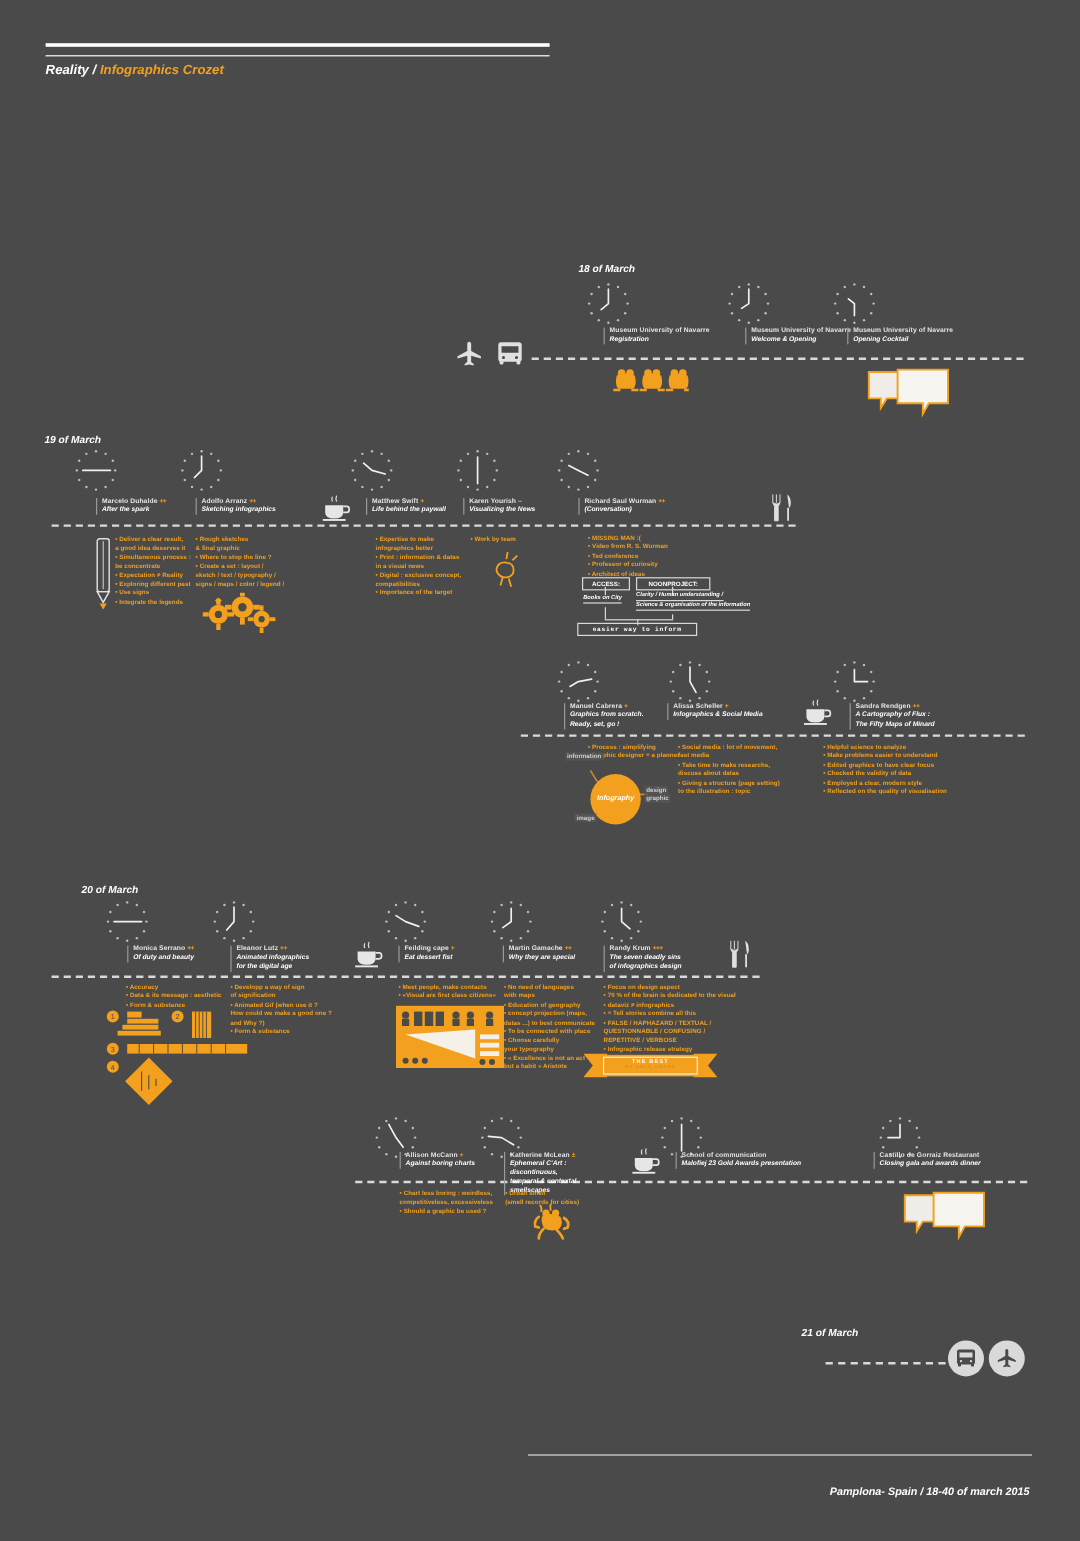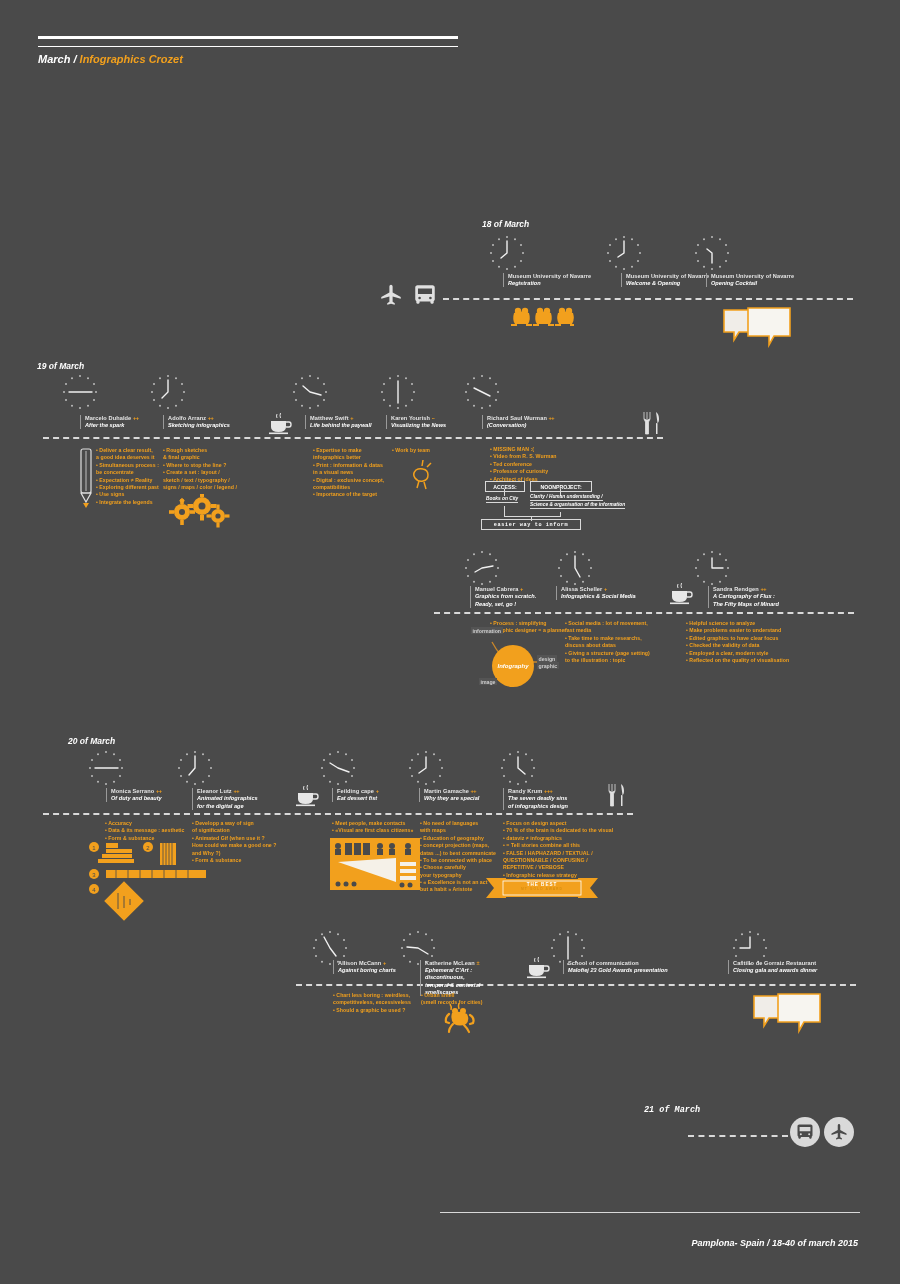--- a/index.html
+++ b/index.html
@@ -108,21 +108,21 @@
 </style>
 </head>
 <body>
 
 <div class="poster">
 
   <div class="header">
     <div class="rule-thick"></div>
     <div class="rule-thin"></div>
     <div class="byline">
-      <span>March /</span>
+      <span>Reality /</span>
       <span class="author">Infographics Crozet</span>
     </div>
   </div>
 
   <div class="day-label" style="left:482px; top:219px;">18 of March</div>
 
   <div class="icon" style="left:378px; top:282px;">
     <svg width="26" height="26" viewBox="0 0 24 24">
         <path fill="#e0e0e0" d="M21 15.5v-1.7l-7.5-4.2V4.2c0-.9-.7-1.7-1.5-1.7s-1.5.8-1.5 1.7v5.4L3 13.8v1.7l7.5-2.2v4.9l-2 1.4v1.3l3.5-.9 3.5.9v-1.3l-2-1.4v-4.9L21 15.5z"></path>
       </svg>
@@ -991,21 +991,21 @@
     </svg>
   </div>
 
   <div class="icon" style="left:752px; top:992px;">
     <svg width="70" height="42" viewBox="0 0 70 42">
       <path d="M2 4 h26 v22 h-11 l-5 8 v-8 h-10z" fill="#f0ede8" stroke="#f2a01d" stroke-width="1.6"></path>
       <path d="M26 2 h42 v28 h-16 l-5 9 v-9 h-21z" fill="#f7f5f0" stroke="#f2a01d" stroke-width="1.6"></path>
     </svg>
   </div>
 
-  <div class="day-label" style="left:644px; top:1105px;font-family:Liberation Mono, monospace;">21 of March</div>
+  <div class="day-label" style="left:668px; top:1105px;">21 of March</div>
   <div class="axis" style="left:688px; top:1135px; width:100px;"></div>
   <div class="circ-icon" style="left:790px; top:1117px; width:30px; height:30px;">
     <svg width="20" height="20" viewBox="0 0 24 24">
         <path fill="#4a4a4a" d="M5 3h14c1.1 0 2 .9 2 2v11c0 .8-.4 1.4-1 1.7V19c0 .6-.4 1-1 1h-1c-.6 0-1-.4-1-1v-1H7v1c0 .6-.4 1-1 1H5c-.6 0-1-.4-1-1v-1.3c-.6-.3-1-.9-1-1.7V5c0-1.1.9-2 2-2zm.5 3v5h13V6h-13zM7 13.5a1.2 1.2 0 1 0 0 2.4 1.2 1.2 0 0 0 0-2.4zm10 0a1.2 1.2 0 1 0 0 2.4 1.2 1.2 0 0 0 0-2.4z"></path>
       </svg>
   </div>
   <div class="circ-icon" style="left:824px; top:1117px; width:30px; height:30px;">
     <svg width="20" height="20" viewBox="0 0 24 24">
         <path fill="#4a4a4a" d="M21 15.5v-1.7l-7.5-4.2V4.2c0-.9-.7-1.7-1.5-1.7s-1.5.8-1.5 1.7v5.4L3 13.8v1.7l7.5-2.2v4.9l-2 1.4v1.3l3.5-.9 3.5.9v-1.3l-2-1.4v-4.9L21 15.5z"></path>
       </svg>

